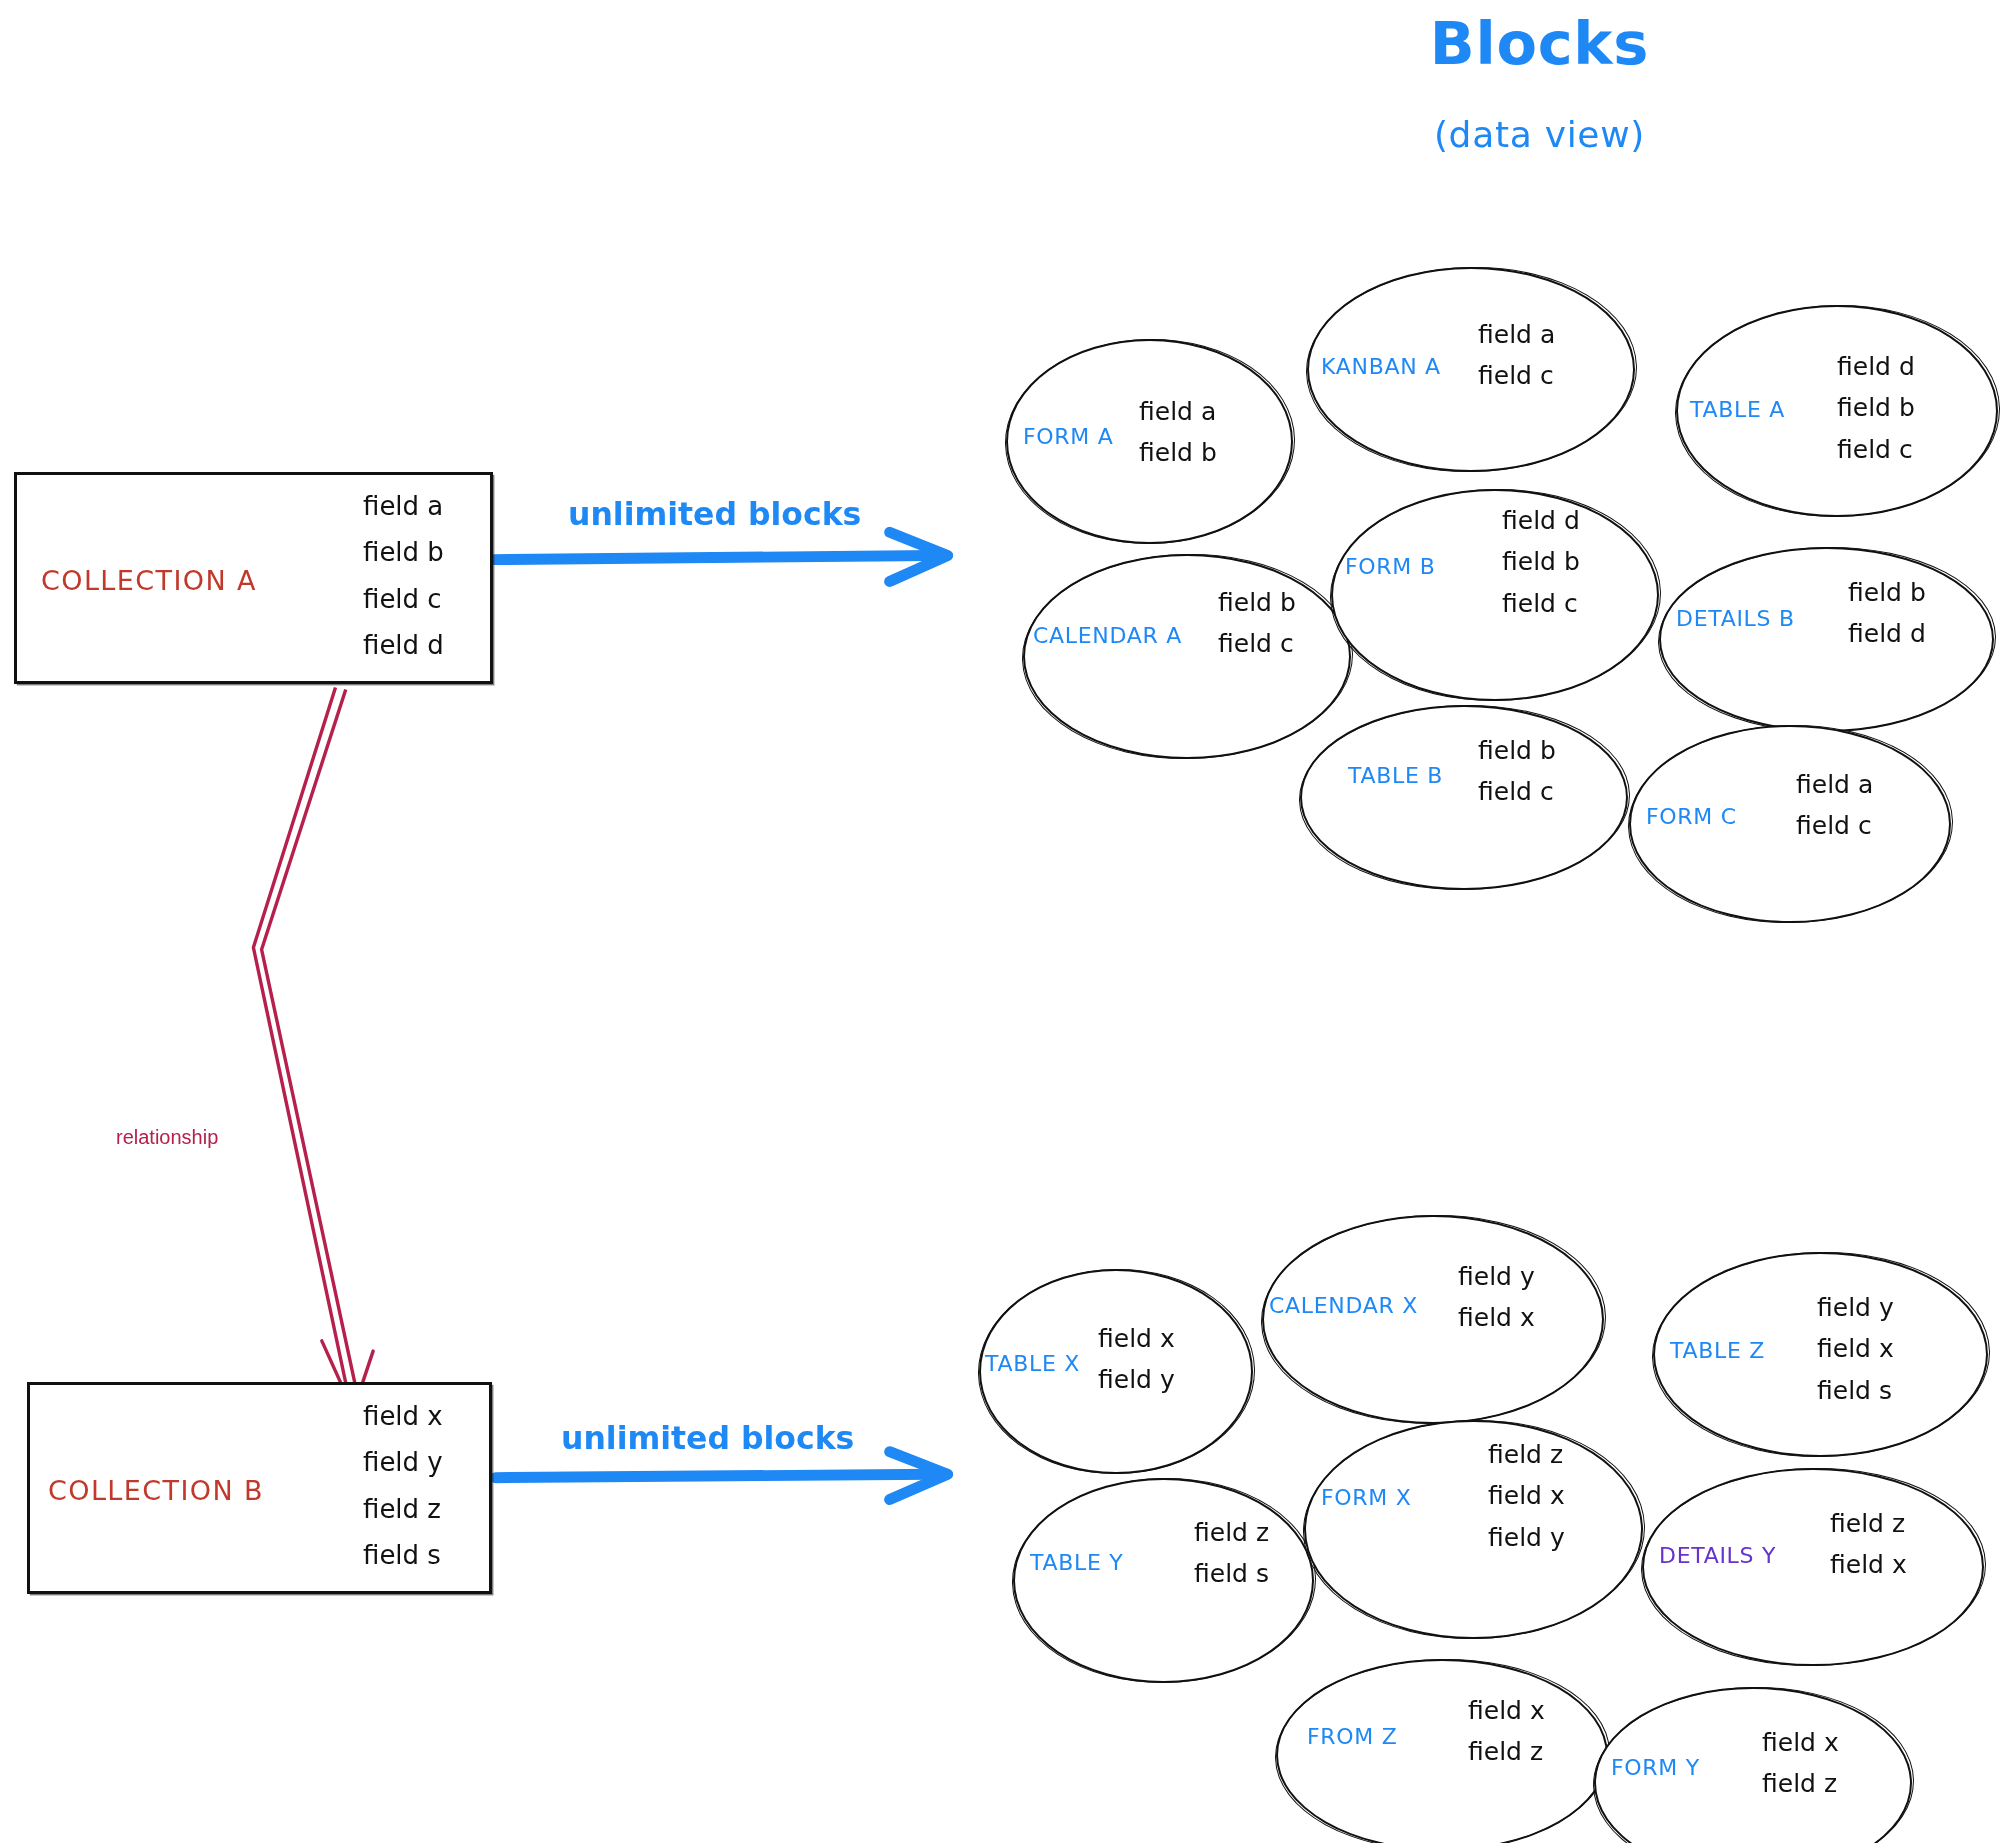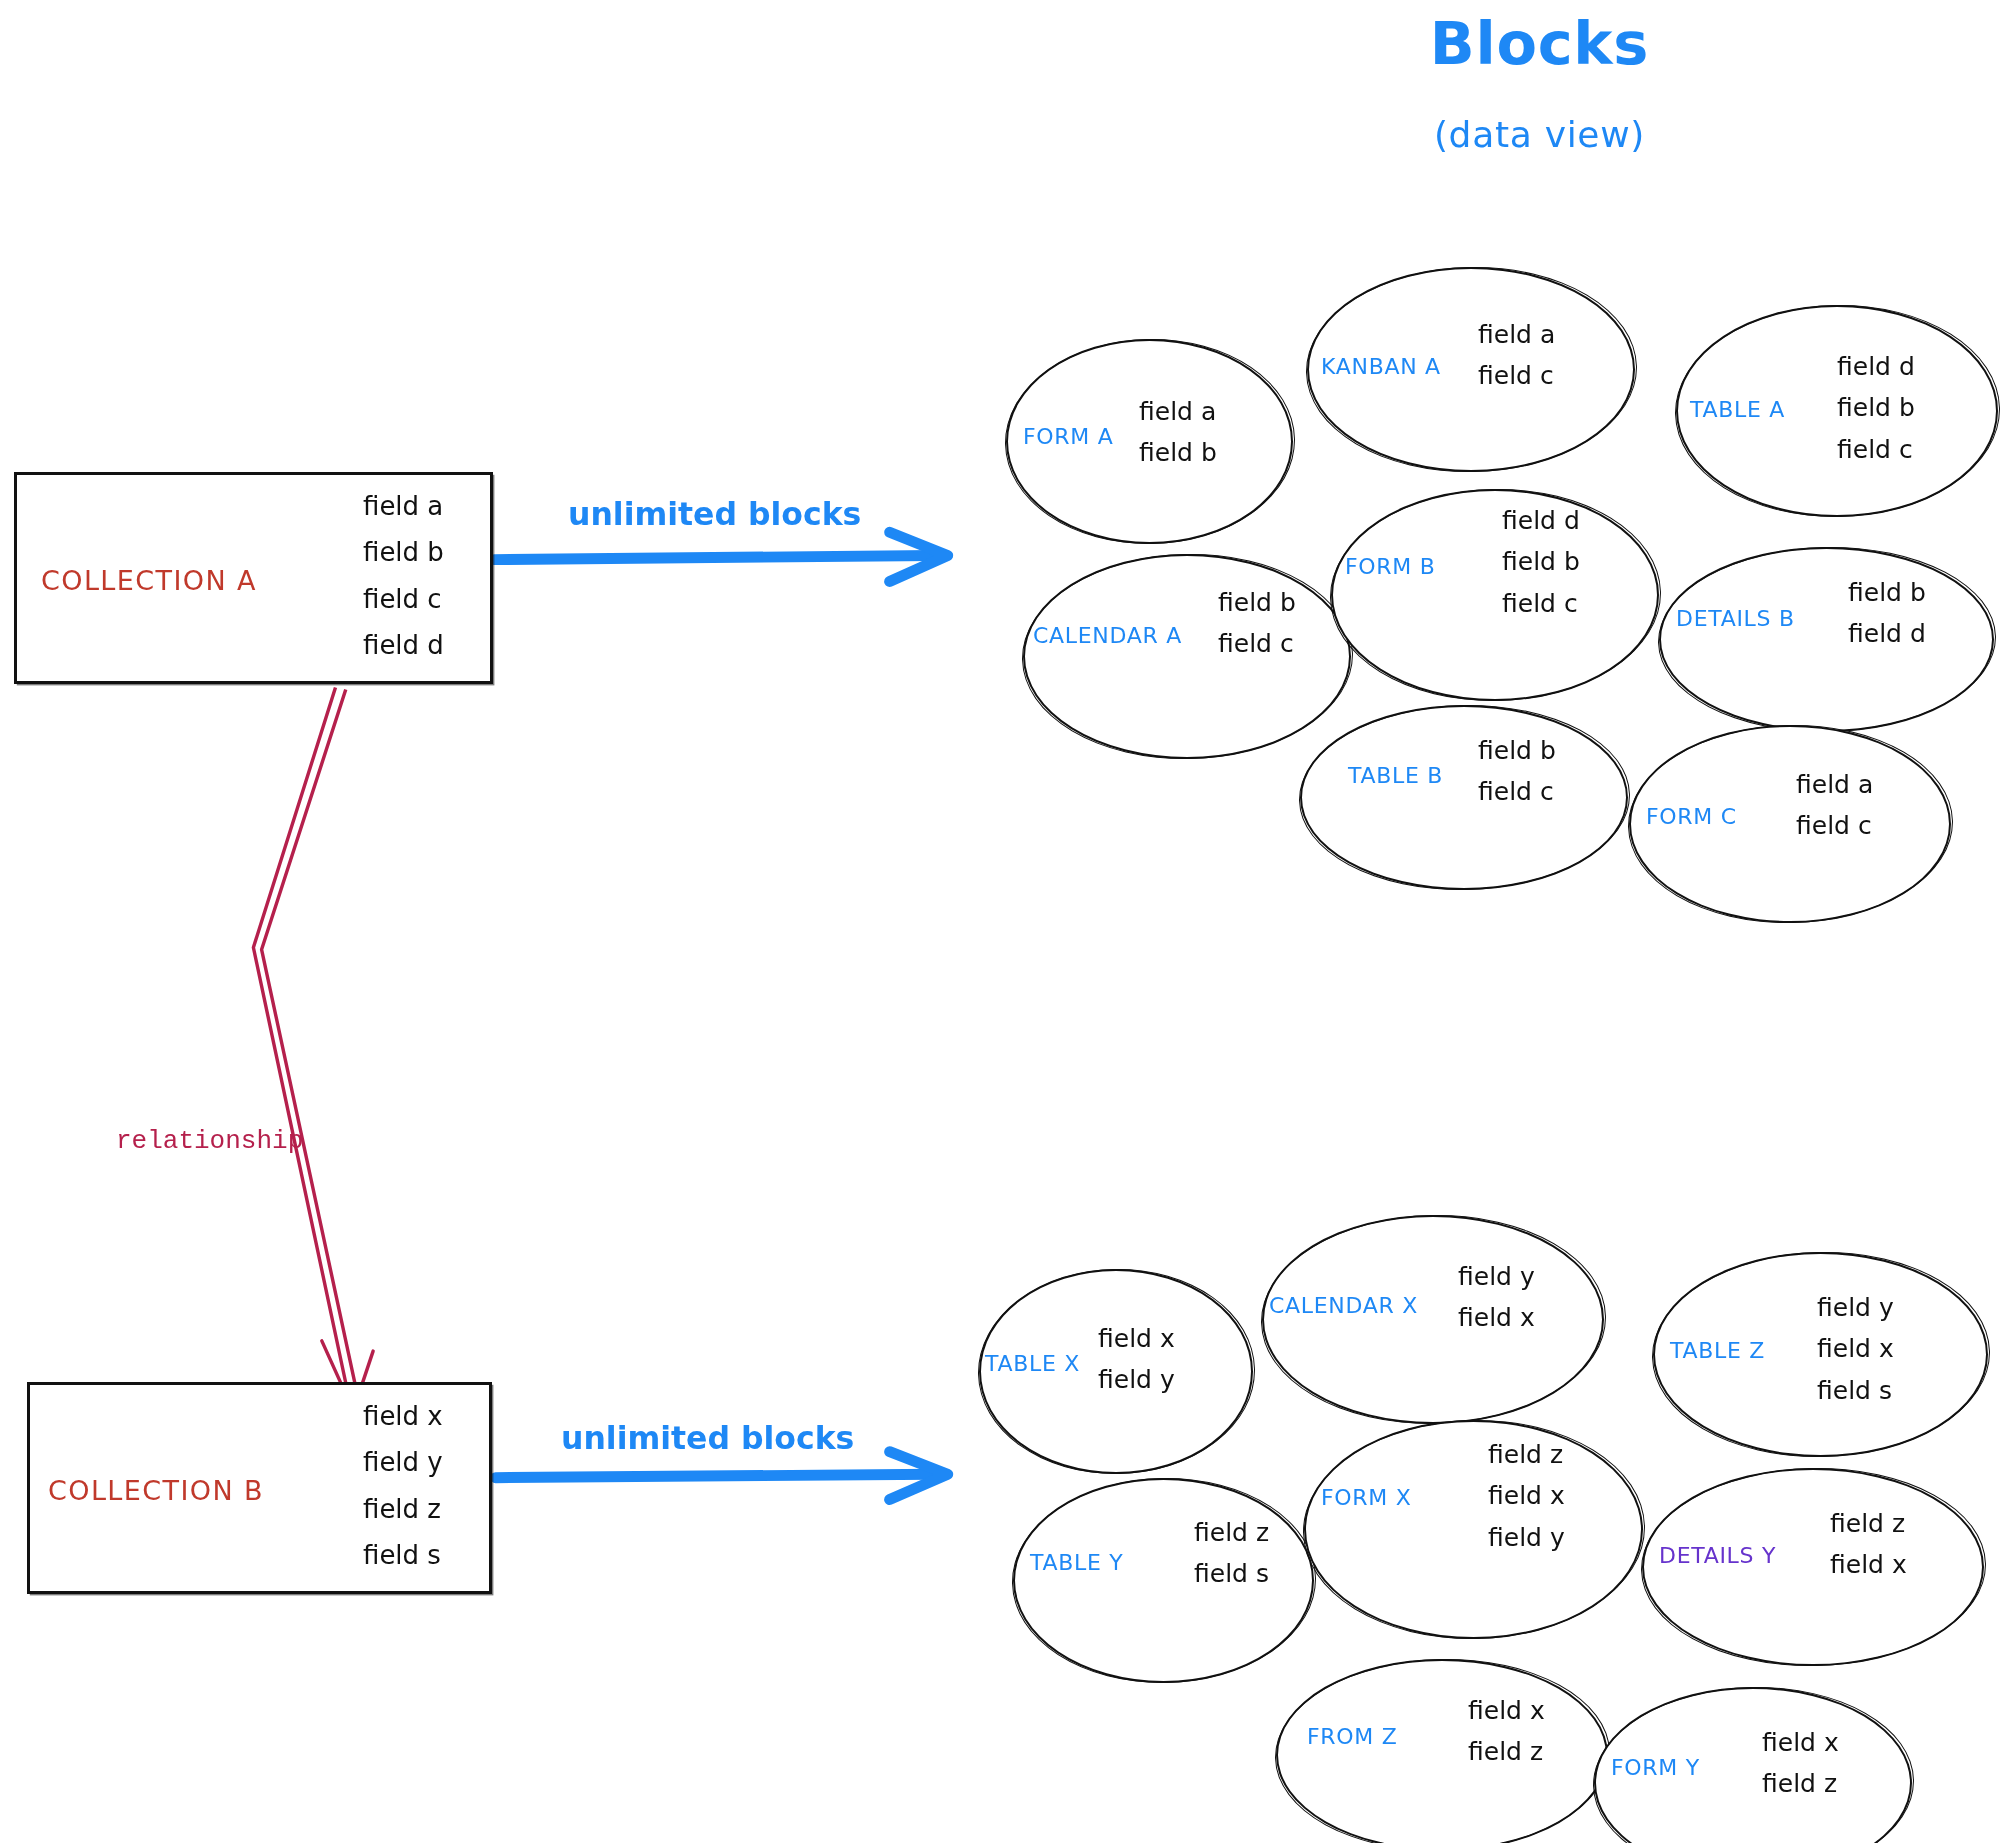--- a/index.html
+++ b/index.html
@@ -75,23 +75,23 @@
     white-space: nowrap;
     font-family: "DejaVu Sans", sans-serif;
     font-weight: bold;
   }
   #arrow-label-top    { left: 568px; top: 496px; }
   #arrow-label-bottom { left: 561px; top: 1420px; }
   #relationship-label {
     position: absolute;
     left: 116px; top: 1126px;
     color: #b5204c;
-    font-size: 26px;
-    white-space: nowrap;
-    font-family: Liberation Mono, monospace;
+    font-size: 20px;
+    white-space: nowrap;
+    font-family: Liberation Sans, sans-serif;
   }
 
   
   .node {
     position: absolute;
     border: 2.7px solid #111111;
     border-radius: 50%;
     background: #ffffff;
     box-sizing: border-box;
   }

